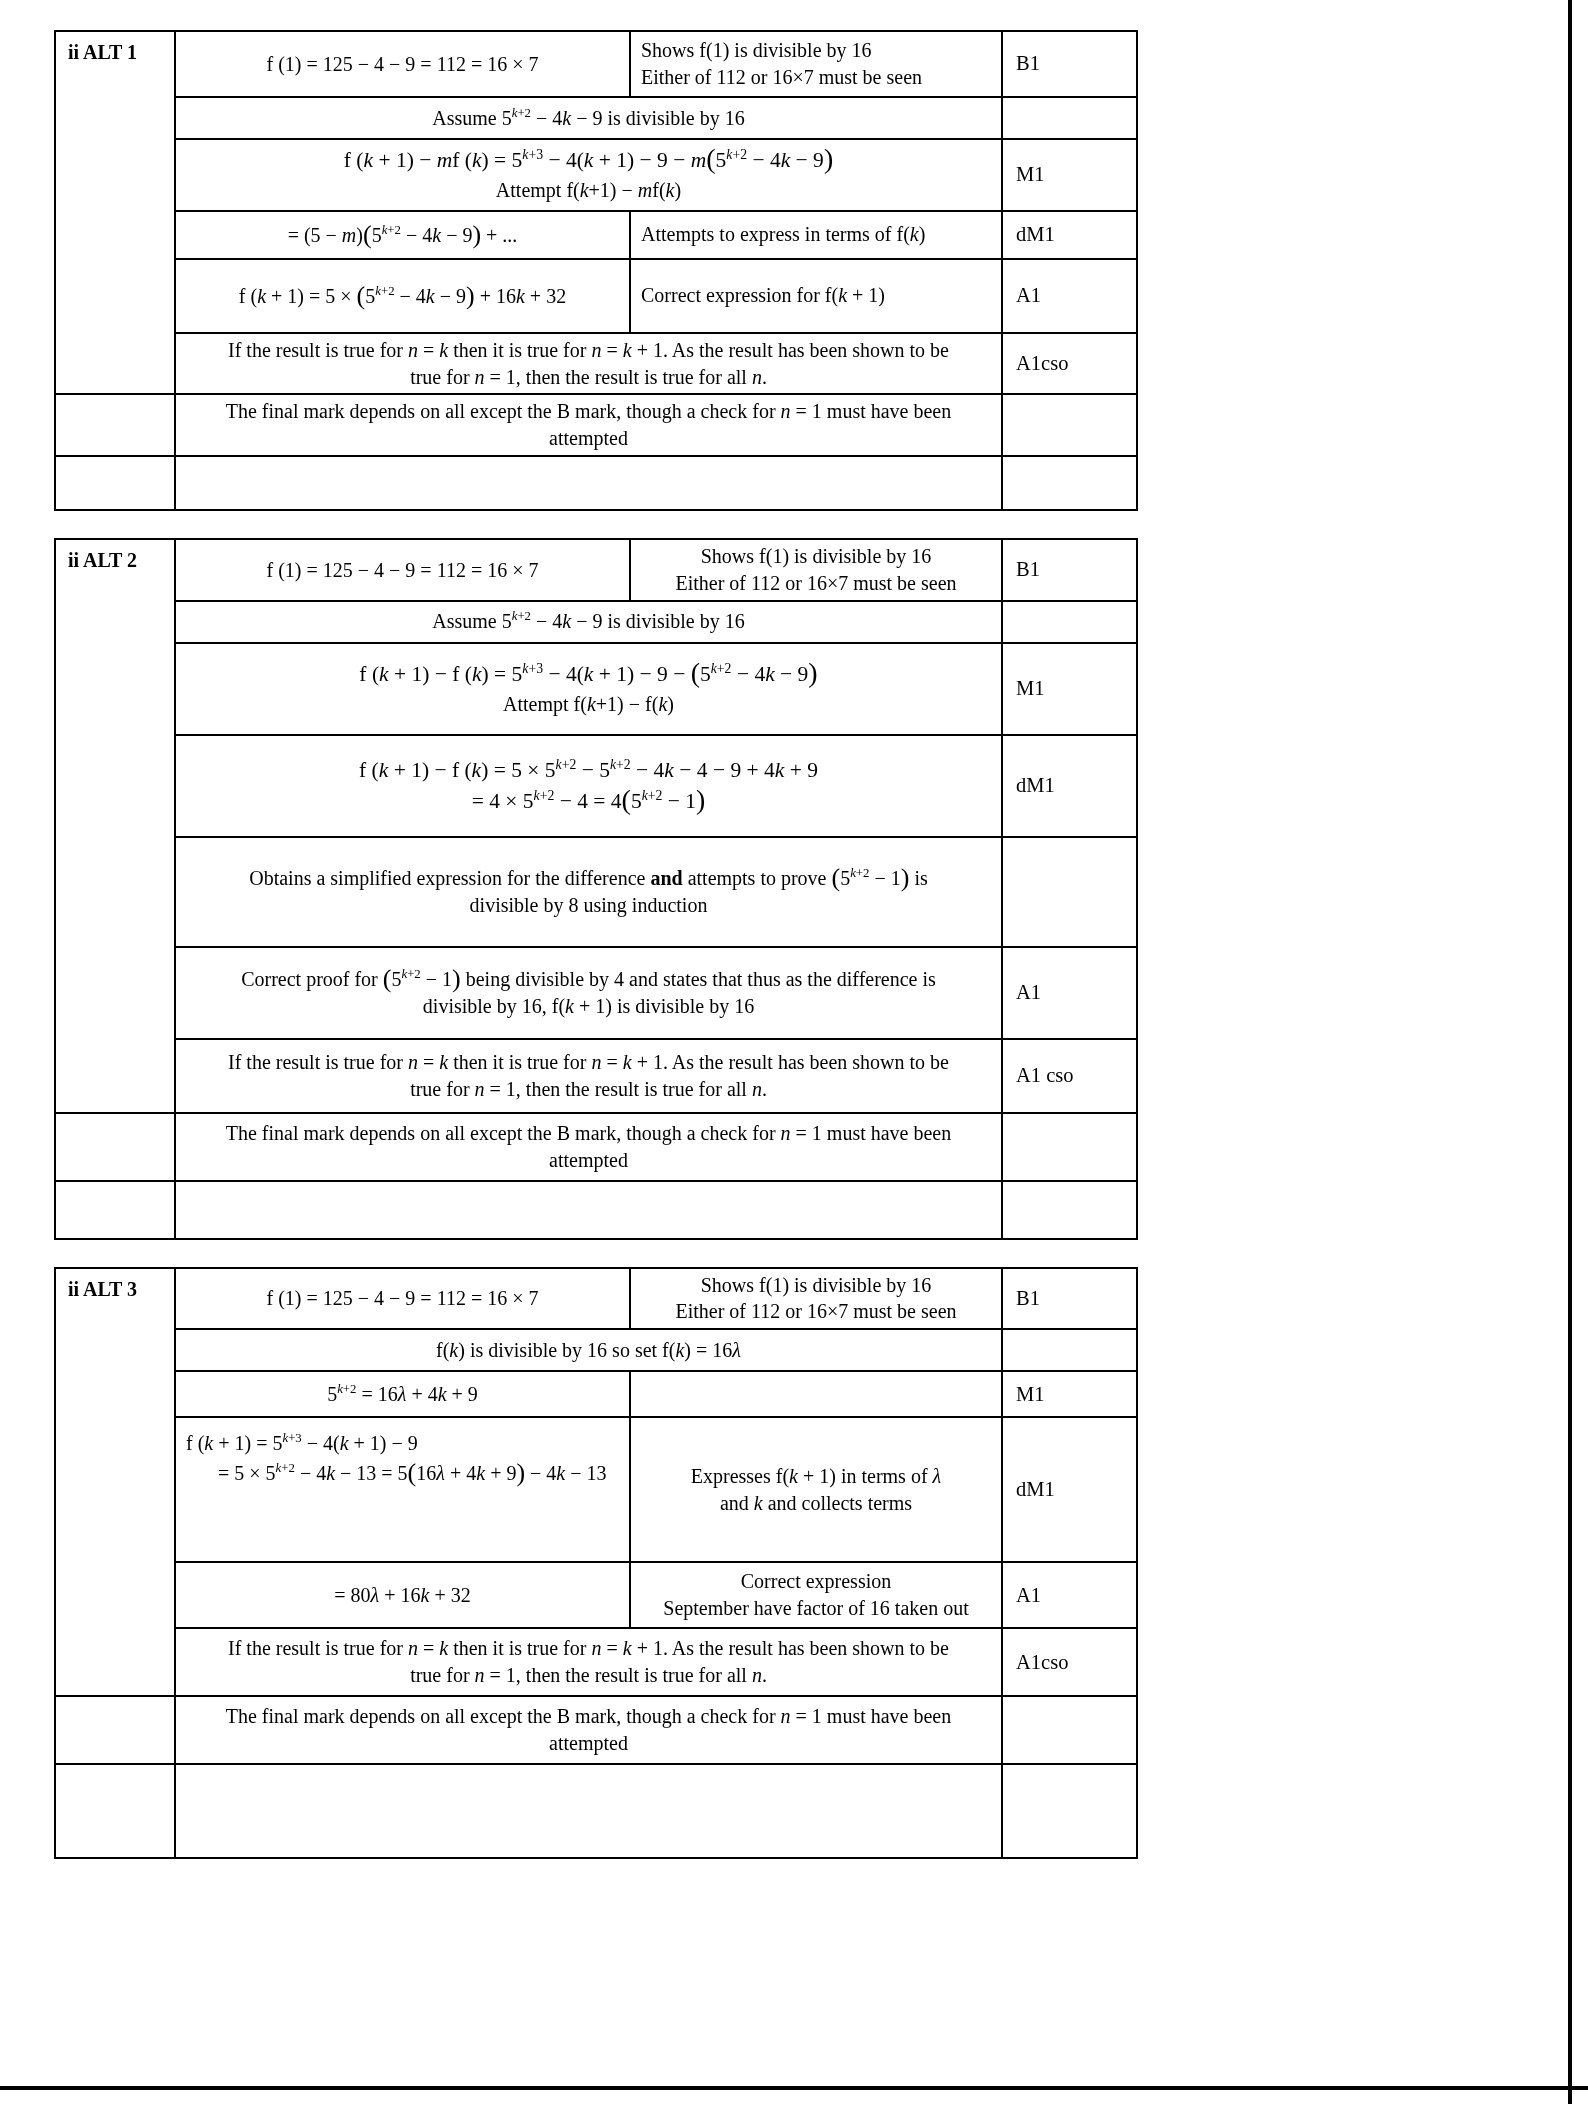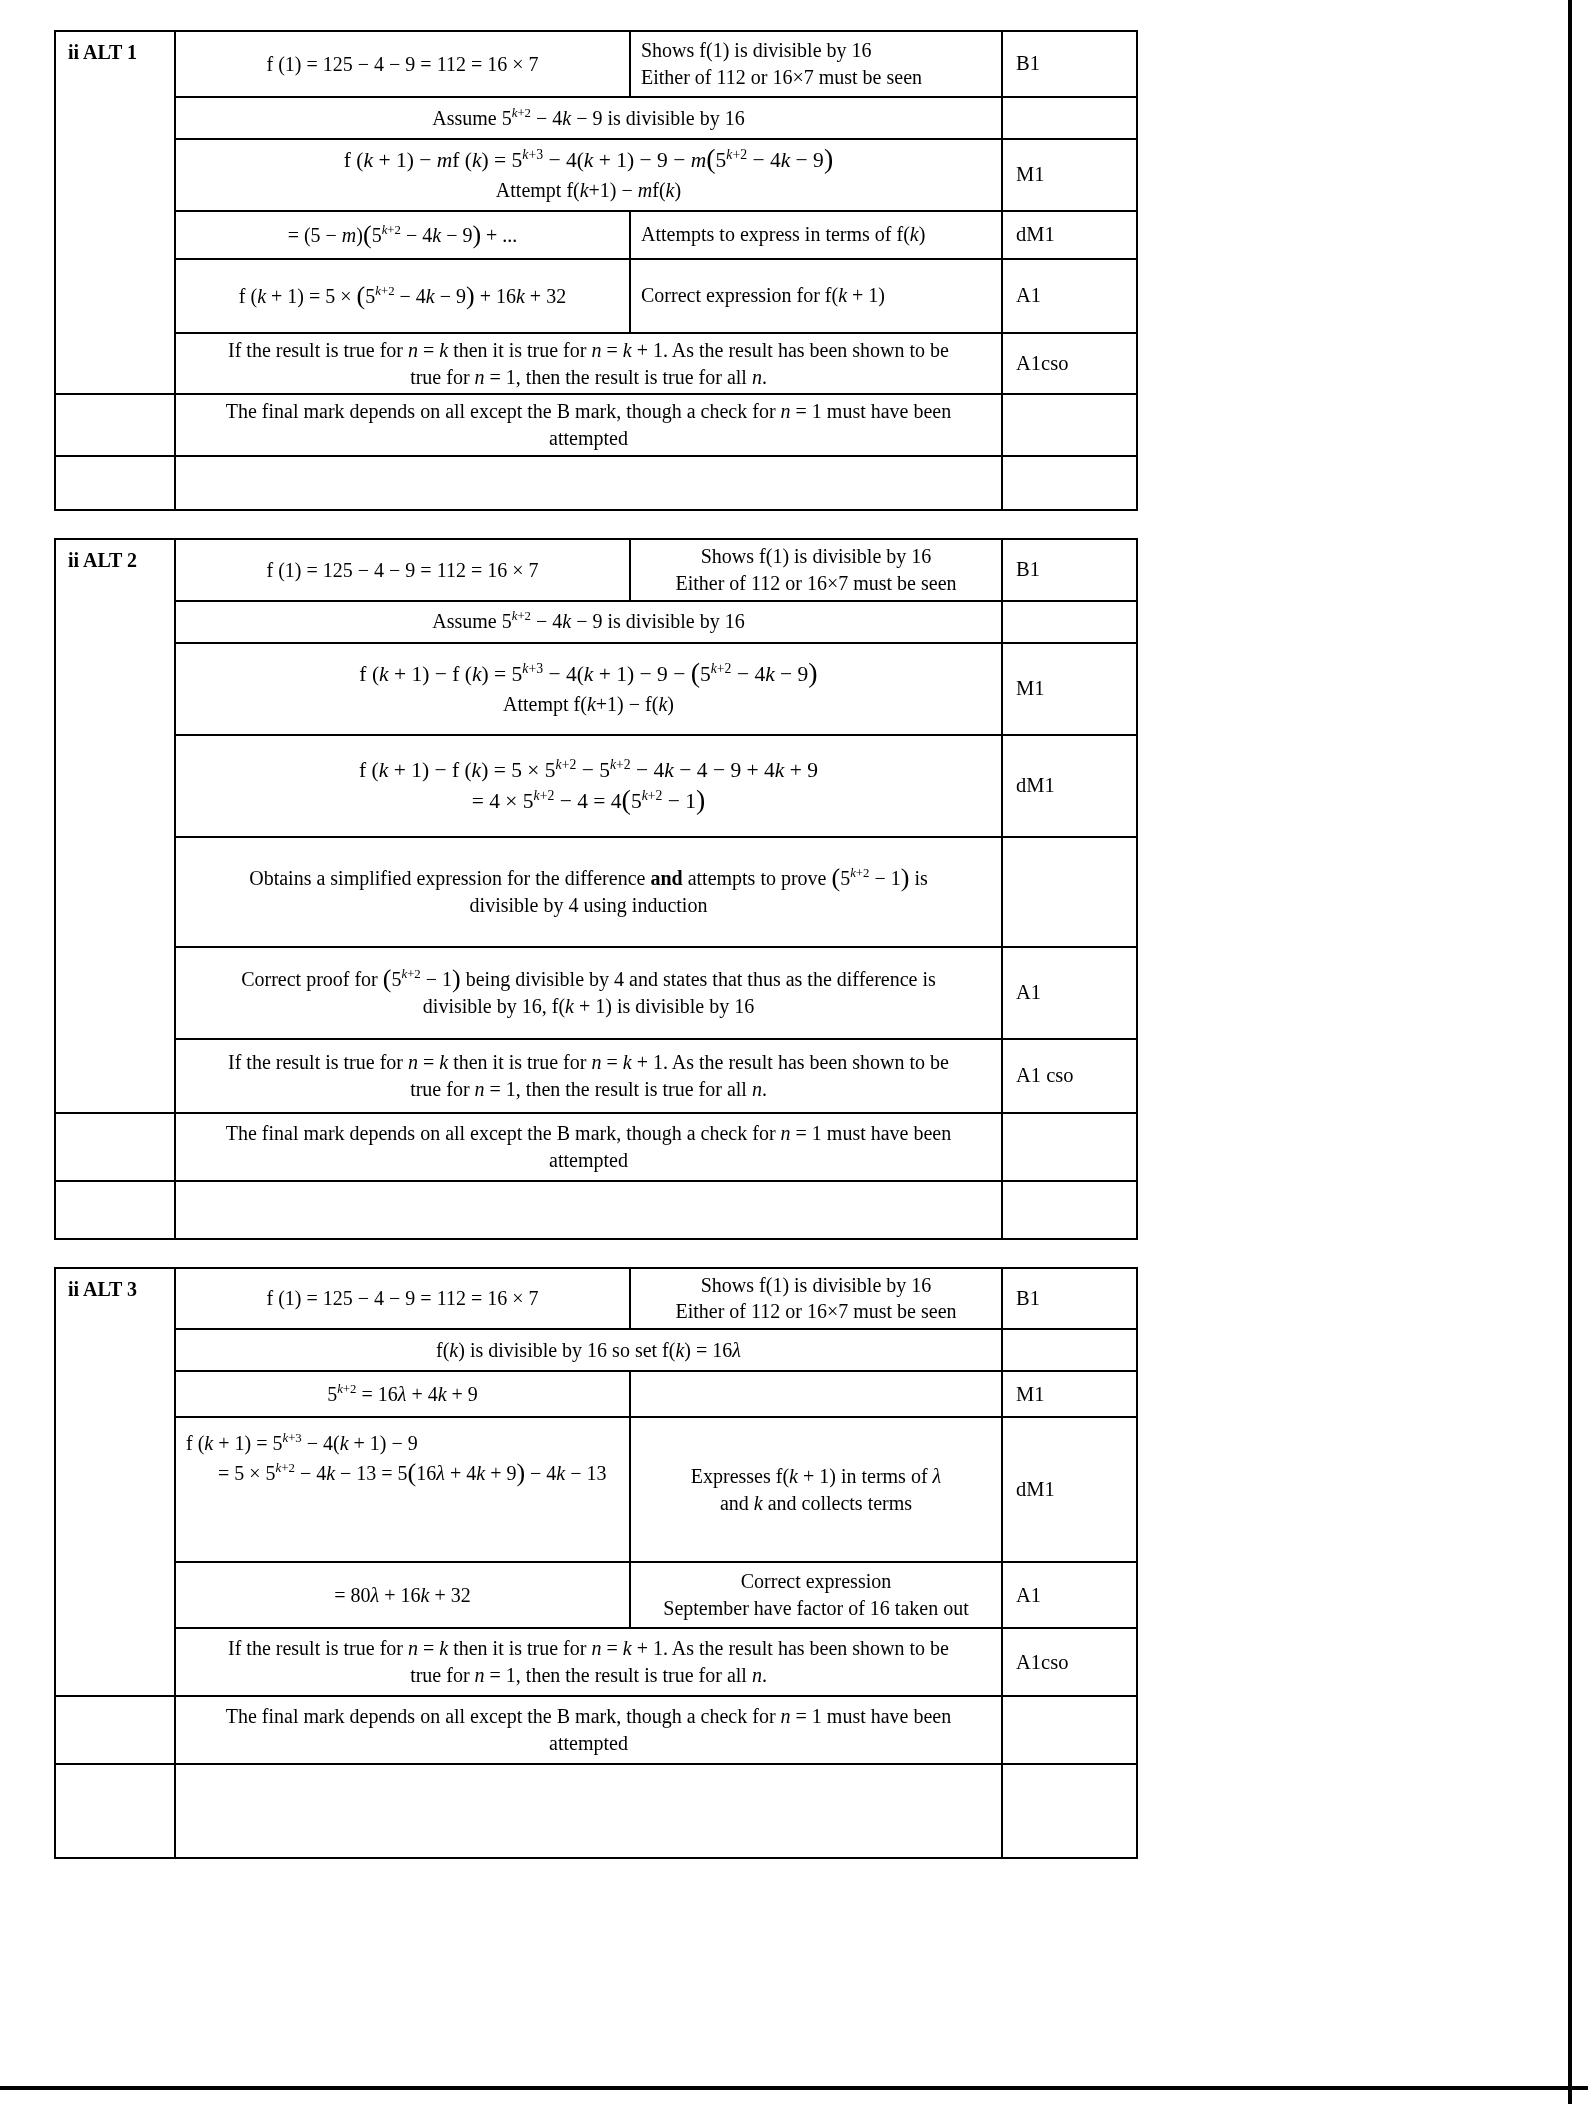--- a/index.html
+++ b/index.html
@@ -169,21 +169,21 @@
       <tr class="rh102">
         <td class="center" colspan="2">
           <div class="mline math">f (<i>k</i> + 1) − f (<i>k</i>) = 5 × 5<sup><i>k</i>+2</sup> − 5<sup><i>k</i>+2</sup> − 4<i>k</i> − 4 − 9 + 4<i>k</i> + 9</div>
           <div class="mline math">= 4 × 5<sup><i>k</i>+2</sup> − 4 = 4<span class="bp">(</span>5<sup><i>k</i>+2</sup> − 1<span class="bp">)</span></div>
         </td>
         <td class="mark">dM1</td>
       </tr>
       <tr class="rh98">
         <td class="center" colspan="2">
           <div class="cline">Obtains a simplified expression for the difference <b>and</b> attempts to prove <span class="bp">(</span>5<sup><i>k</i>+2</sup> − 1<span class="bp">)</span> is</div>
-          <div class="cline">divisible by 4 using induction</div>
+          <div class="cline">divisible by 8 using induction</div>
         </td>
         <td class="mark"></td>
       </tr>
       <tr class="rh92">
         <td class="center" colspan="2">
           <div class="cline">Correct proof for <span class="bp">(</span>5<sup><i>k</i>+2</sup> − 1<span class="bp">)</span> being divisible by 4 and states that thus as the difference is</div>
           <div class="cline">divisible by 16, f(<i>k</i> + 1) is divisible by 16</div>
         </td>
         <td class="mark">A1</td>
       </tr>

